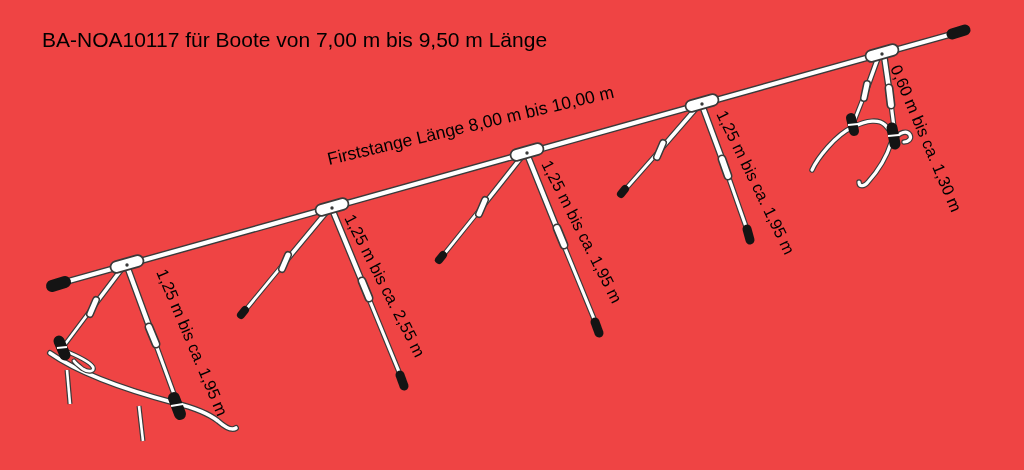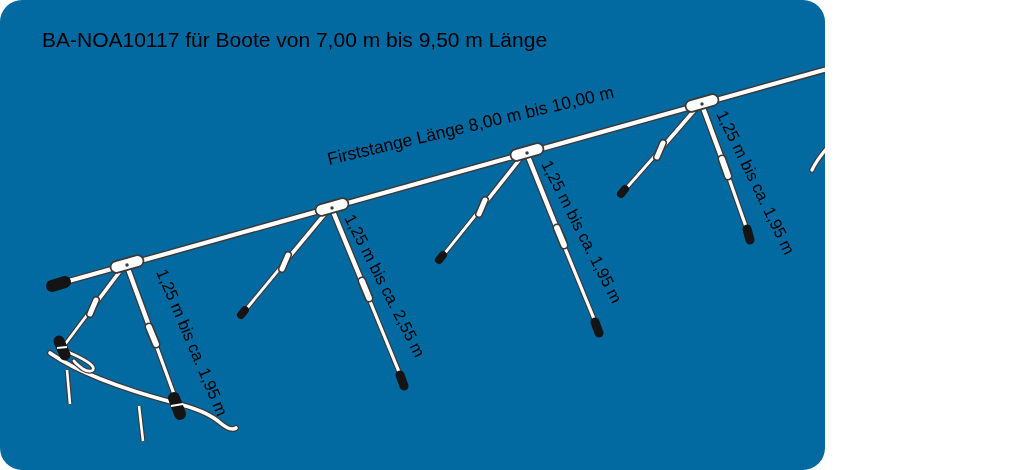--- a/index.html
+++ b/index.html
@@ -1,16 +1,16 @@
 <!DOCTYPE html>
 <html><head>
 <meta charset="utf-8">
 <style>
   html,body{margin:0;padding:0;background:#ffffff;}
-  .stage{position:relative;width:825px;height:470px;background:#0369a1;overflow:hidden;border-radius:22px;}
+  .stage{position:relative;width:1024px;height:470px;background:#ef4444;overflow:hidden;}
   svg{position:absolute;left:0;top:0;}
   .tube-o{fill:none;stroke:#3a3a3a;stroke-linecap:round;stroke-linejoin:round;}
   .tube-i{fill:none;stroke:#ffffff;stroke-linecap:round;stroke-linejoin:round;}
   .solid{fill:none;stroke:#141414;stroke-linecap:round;}
   .notch{fill:none;stroke:#ffffff;stroke-width:2;stroke-linecap:butt;}
   .pin-o{fill:none;stroke:#3a3a3a;stroke-linecap:butt;}
   .pin-i{fill:none;stroke:#ffffff;stroke-linecap:butt;}
   text{font-family:"Liberation Sans","DejaVu Sans",sans-serif;fill:#000000;}
   .title{font-size:21px;}
   .ridge-lbl{font-size:17.5px;}

